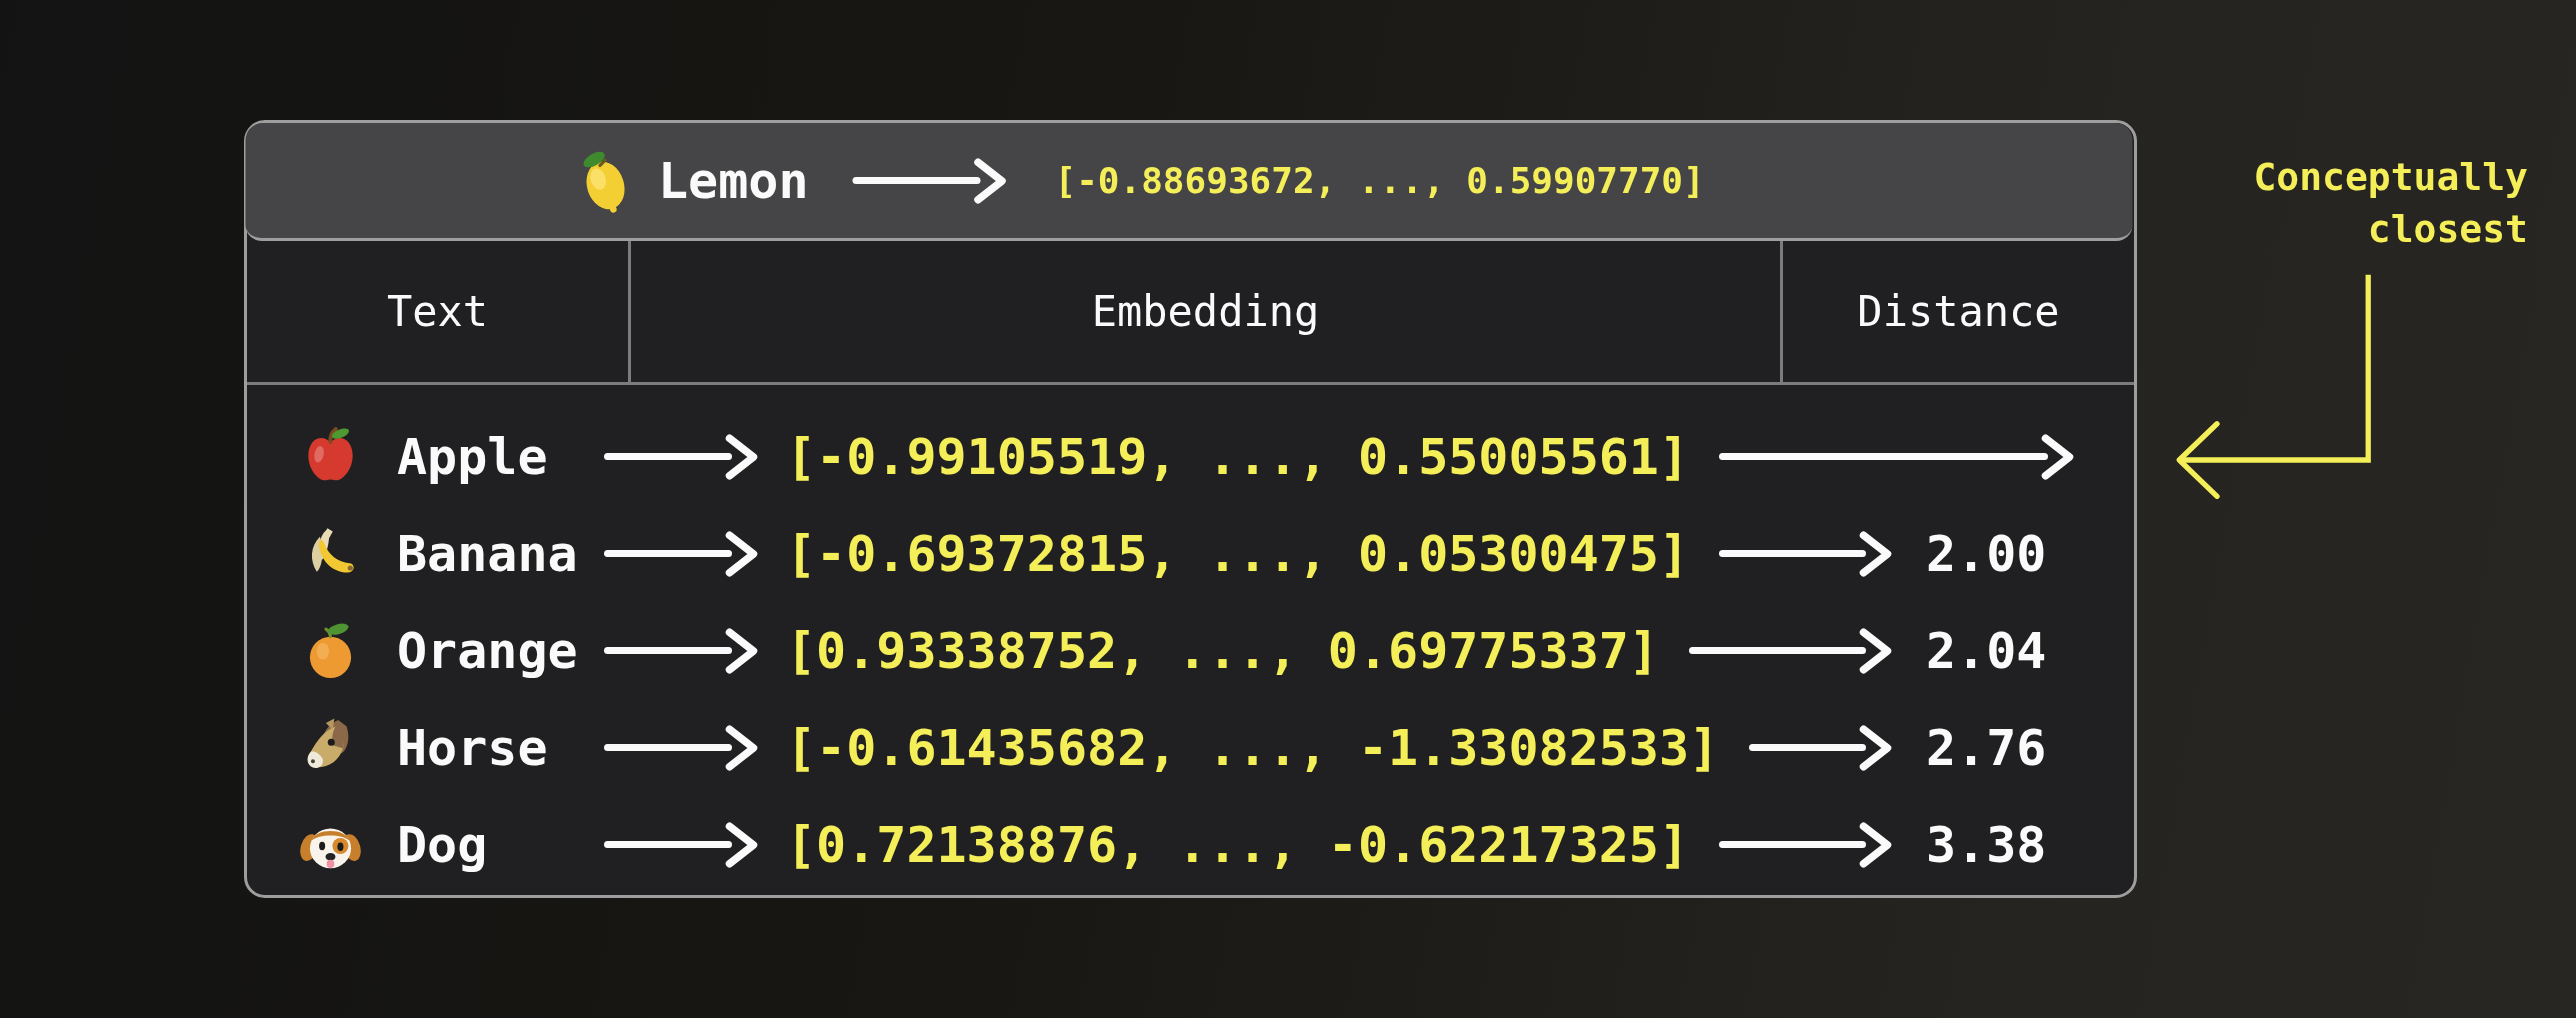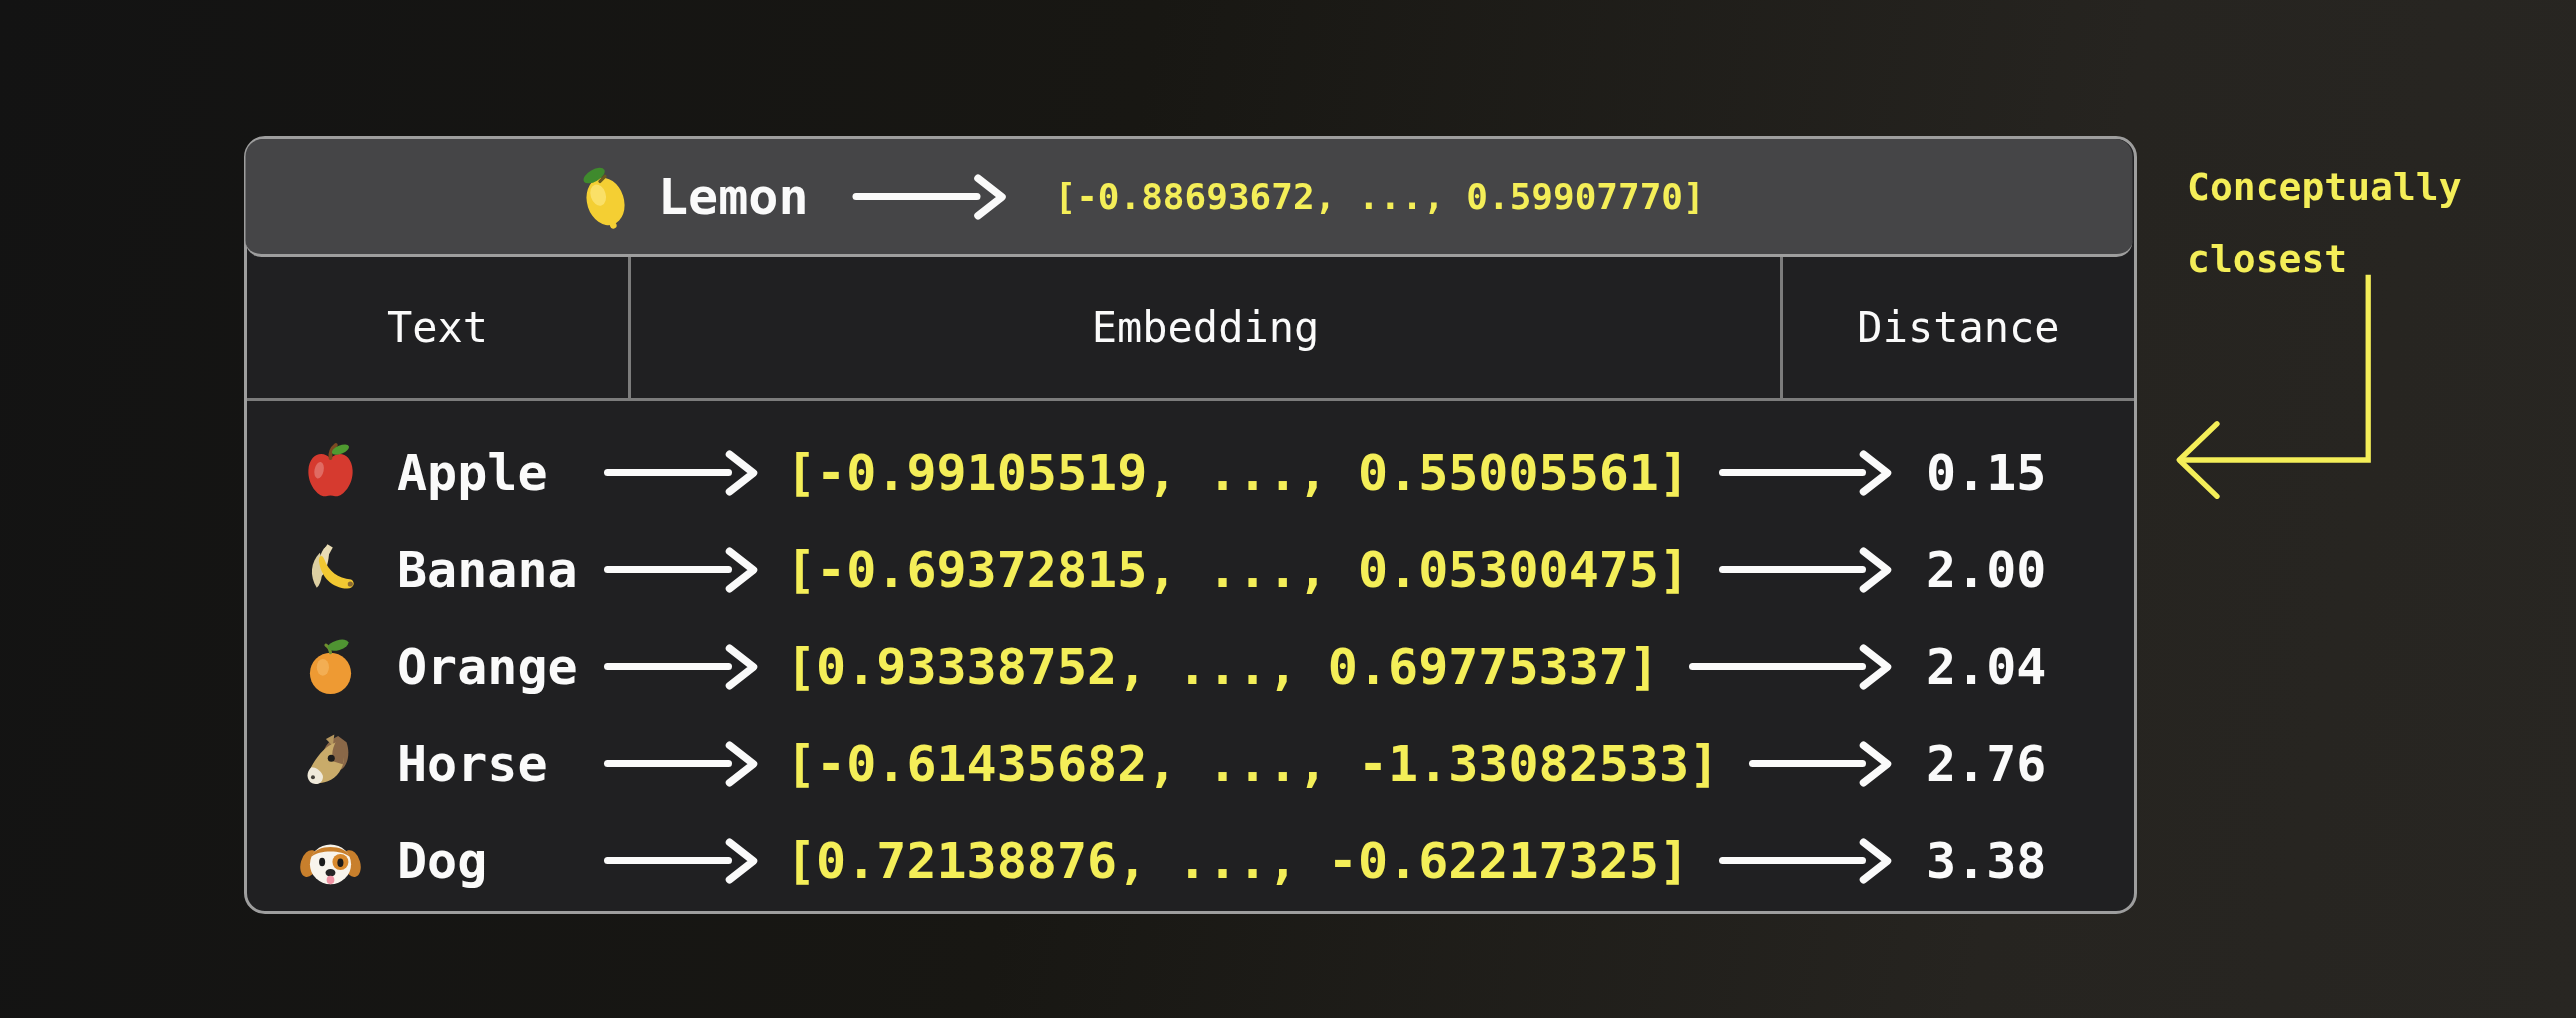--- a/index.html
+++ b/index.html
@@ -15,21 +15,21 @@
     --header-bg: #454547;
     --border-outer: #9e9e9e;
     --border-inner: #7c7c7c;
     --yellow: #f4ee58;
     --white: #fafafa;
   }
   .stage { position: relative; width: 2576px; height: 1019px; }
 
   
   .card {
-    position: absolute; left: 244px; top: 136px; width: 1893px; height: 778px;
+    position: absolute; left: 244px; top: 120px; width: 1893px; height: 778px;
     background: var(--card-bg);
     border: 3px solid var(--border-outer);
     border-radius: 21px;
     display: flex; flex-direction: column;
   }
 
   
   .query-strip {
     height: 118px; flex: none;
     background: var(--header-bg);
@@ -74,22 +74,22 @@
   .r-dist { width: 182px; flex: none; font-size: 50px; font-weight: bold; color: var(--white); white-space: pre; }
 
   
   .arrow { display: flex; align-items: center; }
   .arrow .shaft { flex: 1; height: 7.6px; background: var(--white); border-radius: 4.5px; }
   .arrow svg { flex: none; margin-left: -7.6px; display: block; }
 
   
   .annotation-label {
     position: absolute; left: 2187px; top: 151px; width: 341px;
-    text-align: left; color: var(--yellow);
-    font-size: 38px; font-weight: bold; line-height: 72px; white-space: pre-line;
+    text-align: right; color: var(--yellow);
+    font-size: 38px; font-weight: bold; line-height: 52px; white-space: pre-line;
   }
   .annotation-arrow { position: absolute; left: 2149px; top: 261px; }
 </style>
 </head>
 <body>
 
 <div class="stage">
 
   <div class="card">
 
@@ -140,21 +140,20 @@
               <polyline points="7,7 39,32 7,57" fill="none" stroke="#fafafa" stroke-width="10" stroke-linecap="round" stroke-linejoin="round"></polyline>
             </svg>
     </span>
     <span class="r-emb">[-0.99105519, ..., 0.55005561]</span>
     <span class="arrow r-arrow2">
       <span class="shaft"></span>
       <svg width="35" height="48" viewBox="0 0 46 64">
               <polyline points="7,7 39,32 7,57" fill="none" stroke="#fafafa" stroke-width="10" stroke-linecap="round" stroke-linejoin="round"></polyline>
             </svg>
     </span>
-    <span class="r-dist">0.15</span>
   </div>
 
   <div class="row">
     <span class="r-icon">
             <svg viewBox="0 0 80 80">
               <path d="M34 10 C26 16 22 34 26 50 C32 48 37 34 38 20 L38 12 Z" fill="#e9dcb4"></path>
               <path d="M26 18 C14 30 12 48 22 64 C29 58 31 40 28 24 Z" fill="#dccfa2"></path>
               <path d="M25 30 C28 50 42 64 62 65 C71 65 73 56 67 53 C50 52 37 42 32 27 C29 19 24 22 25 30 Z" fill="#f2c832"></path>
               <circle cx="66" cy="59" r="3.4" fill="#8a6a30"></circle>
               <path d="M30 16 l6 -9 l7 4 l-6 11 Z" fill="#e9dcb4"></path>

